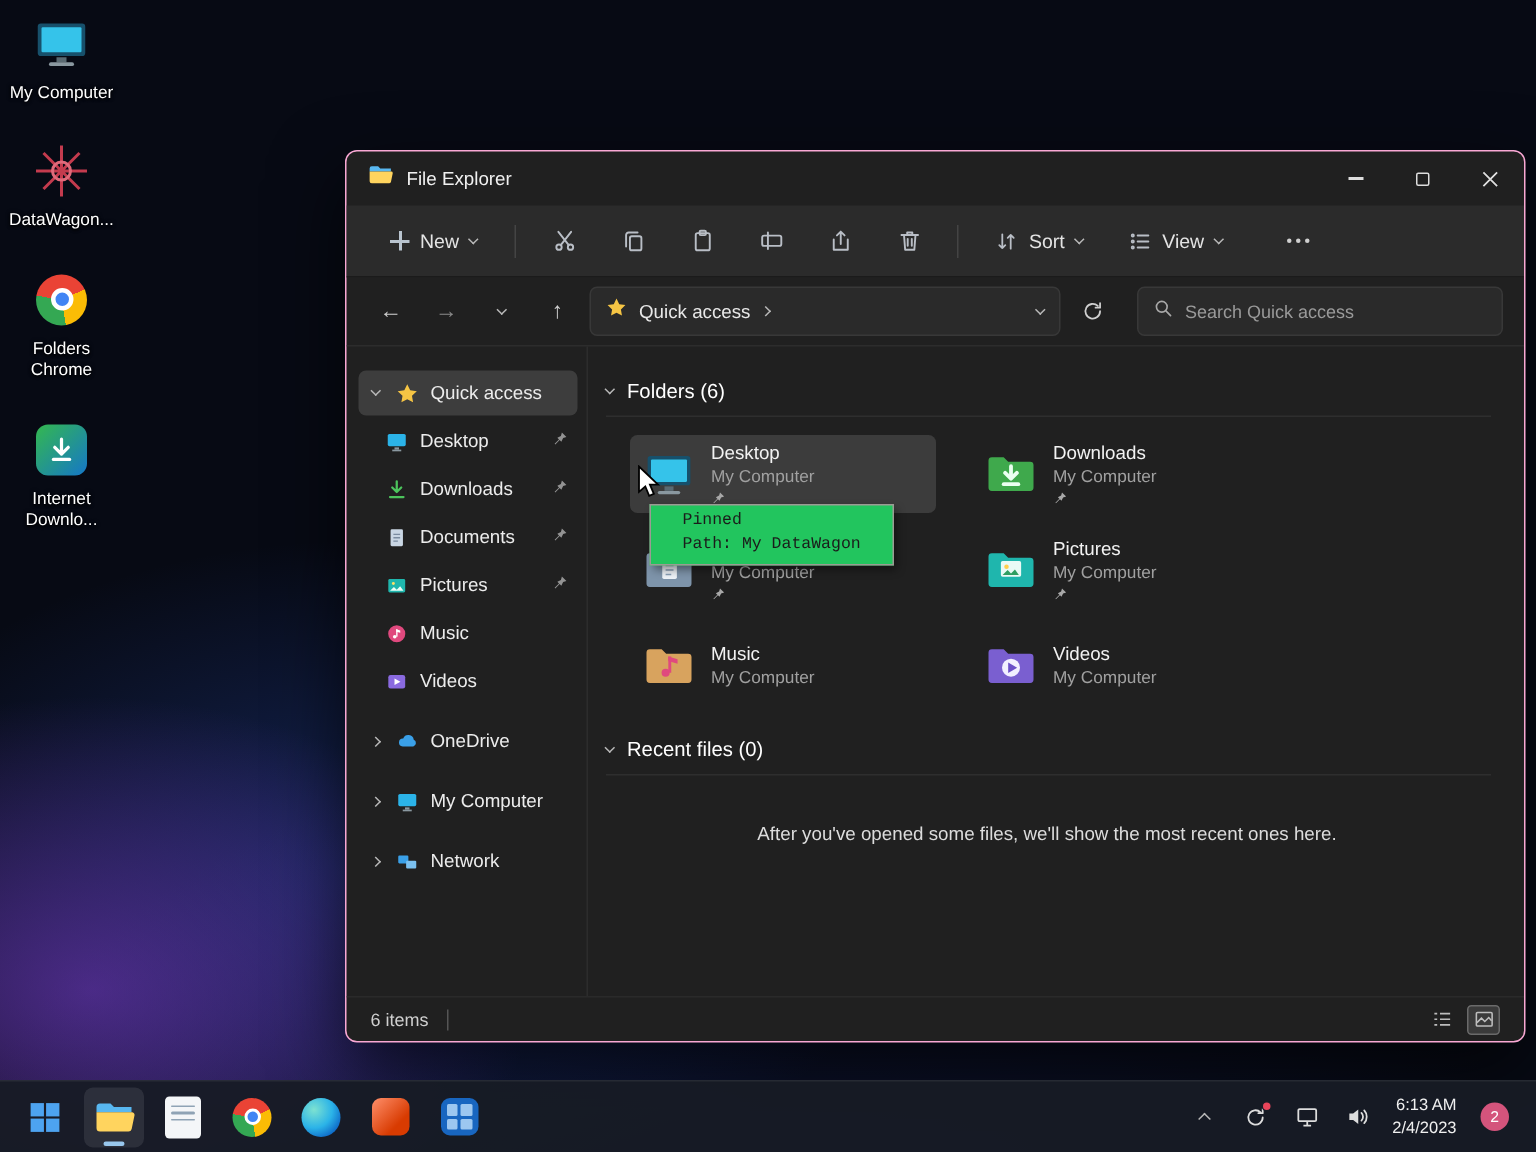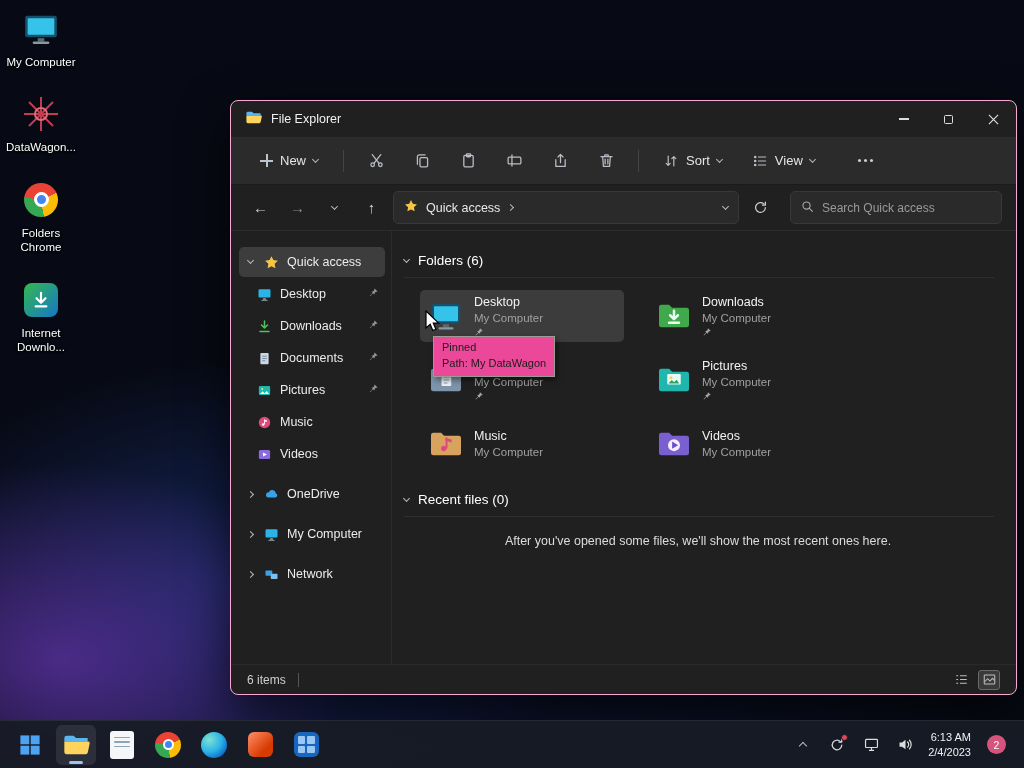--- a/index.html
+++ b/index.html
@@ -63,21 +63,21 @@
   .tb-more i{width:3px;height:3px;border-radius:50%;background:#cfcfcf;}
 
   .addrbar{height:46px; display:flex; align-items:center; padding:0 14px; gap:6px; flex:none; border-bottom:1px solid #2c2c2c;}
   .nav-btn{width:31px;height:31px;border-radius:5px;display:grid;place-items:center;color:#cfcfcf;font-size:15px;}
   .nav-btn.dim{color:#8a8a8a;}
   .addr-field{flex:1; max-width:414px; height:33px; background:#2a2a2a; border:1px solid #383838; border-radius:5px;
     display:flex; align-items:center; padding:0 10px; gap:8px;}
   .addr-field .crumb{font-size:12.5px; color:#e8e8e8;}
   .addr-field .spacer{flex:1;}
   .refresh{width:31px;height:31px;border-radius:5px;display:grid;place-items:center;}
-  .search-box{margin-left:8px; width:212px; height:33px; background:#2a2a2a; border:1px solid #383838; border-radius:5px;
+  .search-box{margin-left:8px; width:244px; height:33px; background:#2a2a2a; border:1px solid #383838; border-radius:5px;
     display:flex; align-items:center; padding:0 10px; gap:8px;}
   .search-box input{background:transparent;border:none;outline:none;color:#ddd;font-size:12px;width:100%;
     font-family:"Liberation Sans",sans-serif;}
   .search-box input::placeholder{color:#9a9a9a;}
 
   .main{flex:1; display:flex; min-height:0;}
   .sidebar{width:161px; flex:none; padding:16px 6px 0 8px; border-right:1px solid #2c2c2c; overflow:hidden;}
   .side-row{height:30px; display:flex; align-items:center; gap:7px; padding:0 6px; border-radius:5px; font-size:12.5px; color:#ececec; margin-bottom:2px;}
   .side-row .cwrap{width:11px; display:flex; justify-content:center; flex:none;}
   .side-row .sic{width:17px;height:17px;flex:none;display:grid;place-items:center;}
@@ -91,32 +91,32 @@
   .sec-head{display:flex; align-items:center; gap:9px; color:#fff; font-size:13.5px; margin:6px 0 0 2px; padding-bottom:9px; border-bottom:1px solid #2e2e2e;}
   .sec-head.recent{margin-top:22px;}
   .tiles{display:grid; grid-template-columns:204px 204px; column-gap:24px; row-gap:12px; margin:12px 0 0 18px;}
   .tile{width:204px; height:52px; border-radius:5px; display:flex; align-items:center; gap:10px; padding:4px 8px;}
   .tile.selected{background:#3c3c3c;}
   .tile-icon{width:36px;height:36px;flex:none;}
   .tile-text{display:flex;flex-direction:column;line-height:1.22;}
   .tile-name{font-size:12.5px;color:#f2f2f2;}
   .tile-sub{font-size:11.5px;color:#a0a0a0;}
   .tile-pin{margin-top:2px;height:10px;display:flex;}
-  .empty-msg{margin-top:17px; text-align:center; color:#dcdcdc; font-size:12.5px;}
+  .empty-msg{margin-top:32px; text-align:center; color:#dcdcdc; font-size:12.5px;}
 
   .statusbar{height:30px; flex:none; display:flex; align-items:center; padding:0 16px; font-size:12px; color:#cfcfcf; border-top:1px solid #2a2a2a;}
   .statusbar .sb-sep{width:1px;height:14px;background:#555;margin-left:12px;}
   .sb-views{margin-left:auto; display:flex; gap:6px; align-items:center;}
   .sb-view{width:22px;height:20px;display:grid;place-items:center;border-radius:3px;}
   .sb-view.active{border:1px solid #6a6a6a;background:#3a3a3a;}
   .sb-view svg{stroke:#bdbdbd;fill:none;stroke-width:1.4;}
 
   
-  .tooltip{position:absolute; left:433px; top:336px; background:#ec4899; border:1px solid #9b9b94; color:#1b1b1b;
-    font-size:11px; line-height:1.45; padding:3px 8px 4px; z-index:60; box-shadow:2px 3px 6px rgba(0,0,0,.45); white-space:nowrap;}
+  .tooltip{position:absolute; left:433px; top:336px; background:#22c55e; border:1px solid #9b9b94; color:#1b1b1b;
+    font-size:11px; line-height:1.45; padding:3px 21px 4px; z-index:60; box-shadow:2px 3px 6px rgba(0,0,0,.45); white-space:nowrap;font-family:Liberation Mono, monospace;}
   .cursor{position:absolute; left:424px; top:310px; z-index:70; pointer-events:none;}
 
   
   .taskbar{position:absolute; left:0; bottom:0; width:1024px; height:48px; background:rgba(23,27,37,.95);
     border-top:1px solid rgba(255,255,255,.07); display:flex; align-items:center; padding:0 10px; z-index:40;}
   .tb-apps{display:flex; gap:6px; align-items:center;}
   .tb-app{width:40px;height:40px;border-radius:6px;display:grid;place-items:center;position:relative;}
   .tb-app.active{background:rgba(255,255,255,.09);}
   .tb-app.active:after{content:"";position:absolute;bottom:1px;left:13px;width:14px;height:3px;border-radius:2px;background:#98c6ec;}
   .notepad-tile{width:24px;height:28px;background:#f4f6f8;border-radius:3px;display:flex;flex-direction:column;gap:3px;padding:6px 4px;}

